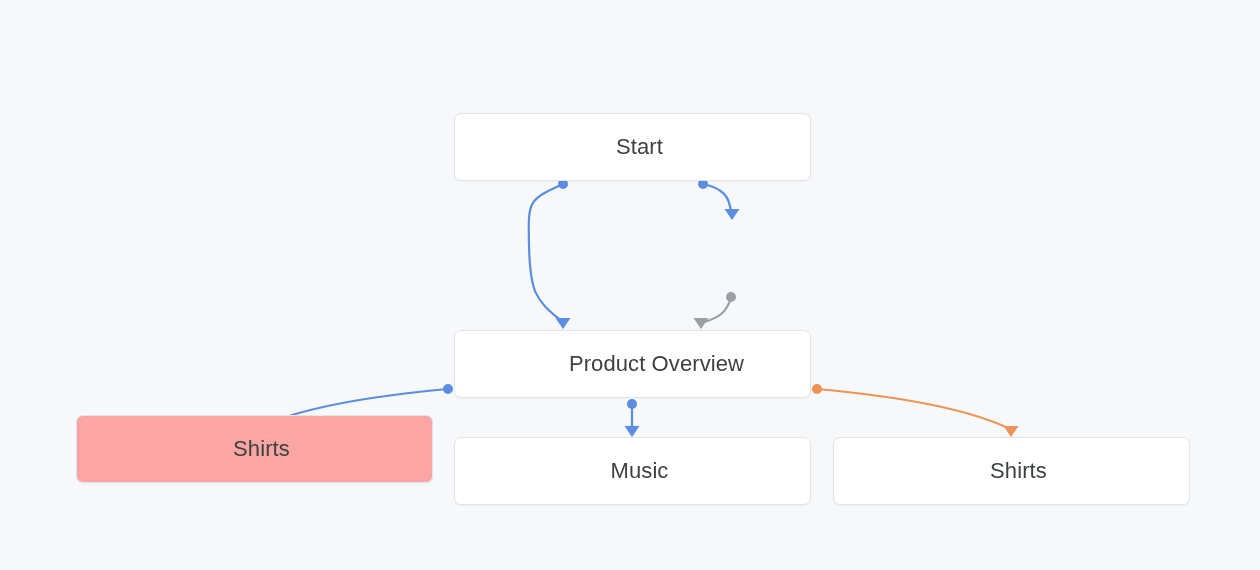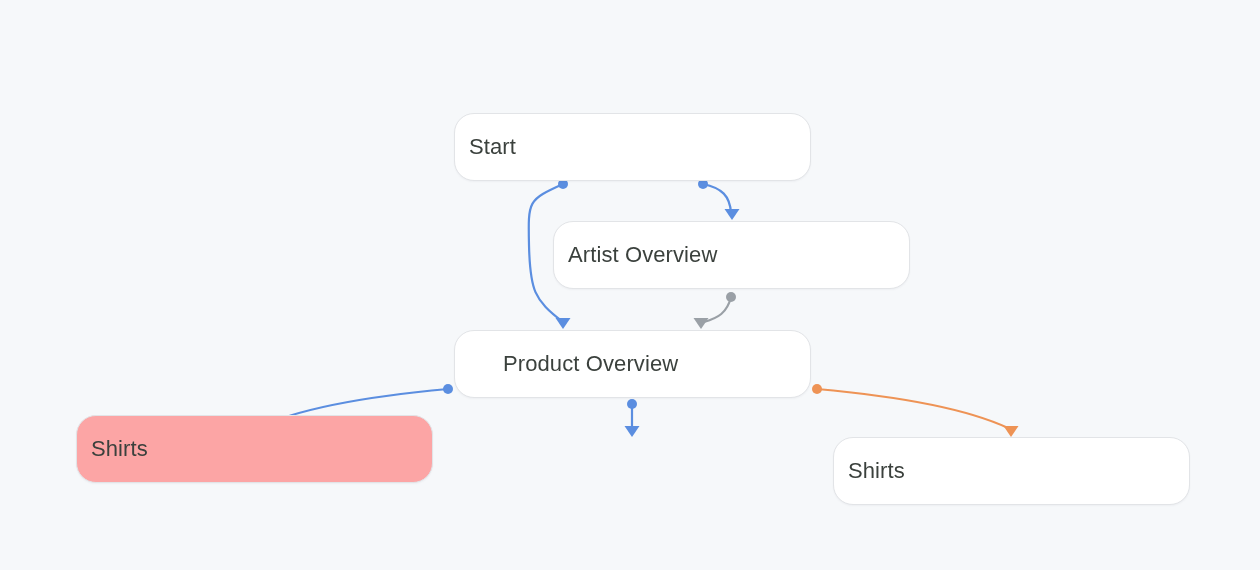--- a/index.html
+++ b/index.html
@@ -27,24 +27,24 @@
     top: 0;
     width: 1260px;
     height: 570px;
     pointer-events: none;
   }
   .node {
     position: absolute;
     box-sizing: border-box;
     background: #ffffff;
     border: 1px solid #e2e4e7;
-    border-radius: 20px;
+    border-radius: 7px;
     display: flex;
     align-items: center;
-    justify-content: flex-start;
+    justify-content: center;
     box-shadow: 0 1px 2px rgba(16, 24, 40, 0.04);
     padding-left: 14px;
   }
   .node-label {
     color: #3b413d;
     font-size: 22px;
     font-weight: 500;
     letter-spacing: 0.1px;
     line-height: 1;
     white-space: nowrap;
@@ -83,25 +83,25 @@
       </g>
       <g>
         <path d="M 817 389 C 895 396 965 408 1008 428" fill="none" stroke="#ee9355" stroke-width="2.2" stroke-linecap="round"></path>
         <circle cx="817" cy="389" r="5" fill="#ee9355"></circle>
         <polygon points="1003.5,426 1018.5,426 1011,437" fill="#ee9355"></polygon>
       </g>
     </svg>
 <div class="node" style="left: 454px; top: 113px; width: 357px; height: 68px; background: rgb(255, 255, 255); border-color: rgb(226, 228, 231);">
       <span class="node-label" style="color: rgb(59, 65, 61);">Start</span>
     </div>
-    <div class="node" style="left: 553px; top: 221px; width: 357px; height: 68px; background: rgb(255, 255, 255); border-color: rgb(226, 228, 231);">
-      <span class="node-label" style="color: rgb(59, 65, 61);">Artist Overview</span>
-    </div>
     <div class="node" style="left: 454px; top: 330px; width: 357px; height: 68px; background: rgb(255, 255, 255); border-color: rgb(226, 228, 231);">
       <span class="node-label" style="color: rgb(59, 65, 61); margin-left: 34px;">Product Overview</span>
     </div>
     <div class="node" style="left: 76px; top: 415px; width: 357px; height: 68px; background: #fca5a5; border-color: rgb(226, 228, 231);">
       <span class="node-label" style="color: rgb(59, 65, 61);">Shirts</span>
+    </div>
+    <div class="node" style="left: 454px; top: 437px; width: 357px; height: 68px; background: rgb(255, 255, 255); border-color: rgb(226, 228, 231);">
+      <span class="node-label" style="color: rgb(59, 65, 61);">Music</span>
     </div>
     <div class="node" style="left: 833px; top: 437px; width: 357px; height: 68px; background: rgb(255, 255, 255); border-color: rgb(226, 228, 231);">
       <span class="node-label" style="color: rgb(59, 65, 61);">Shirts</span>
     </div>
   </div>
 
 </body></html>

